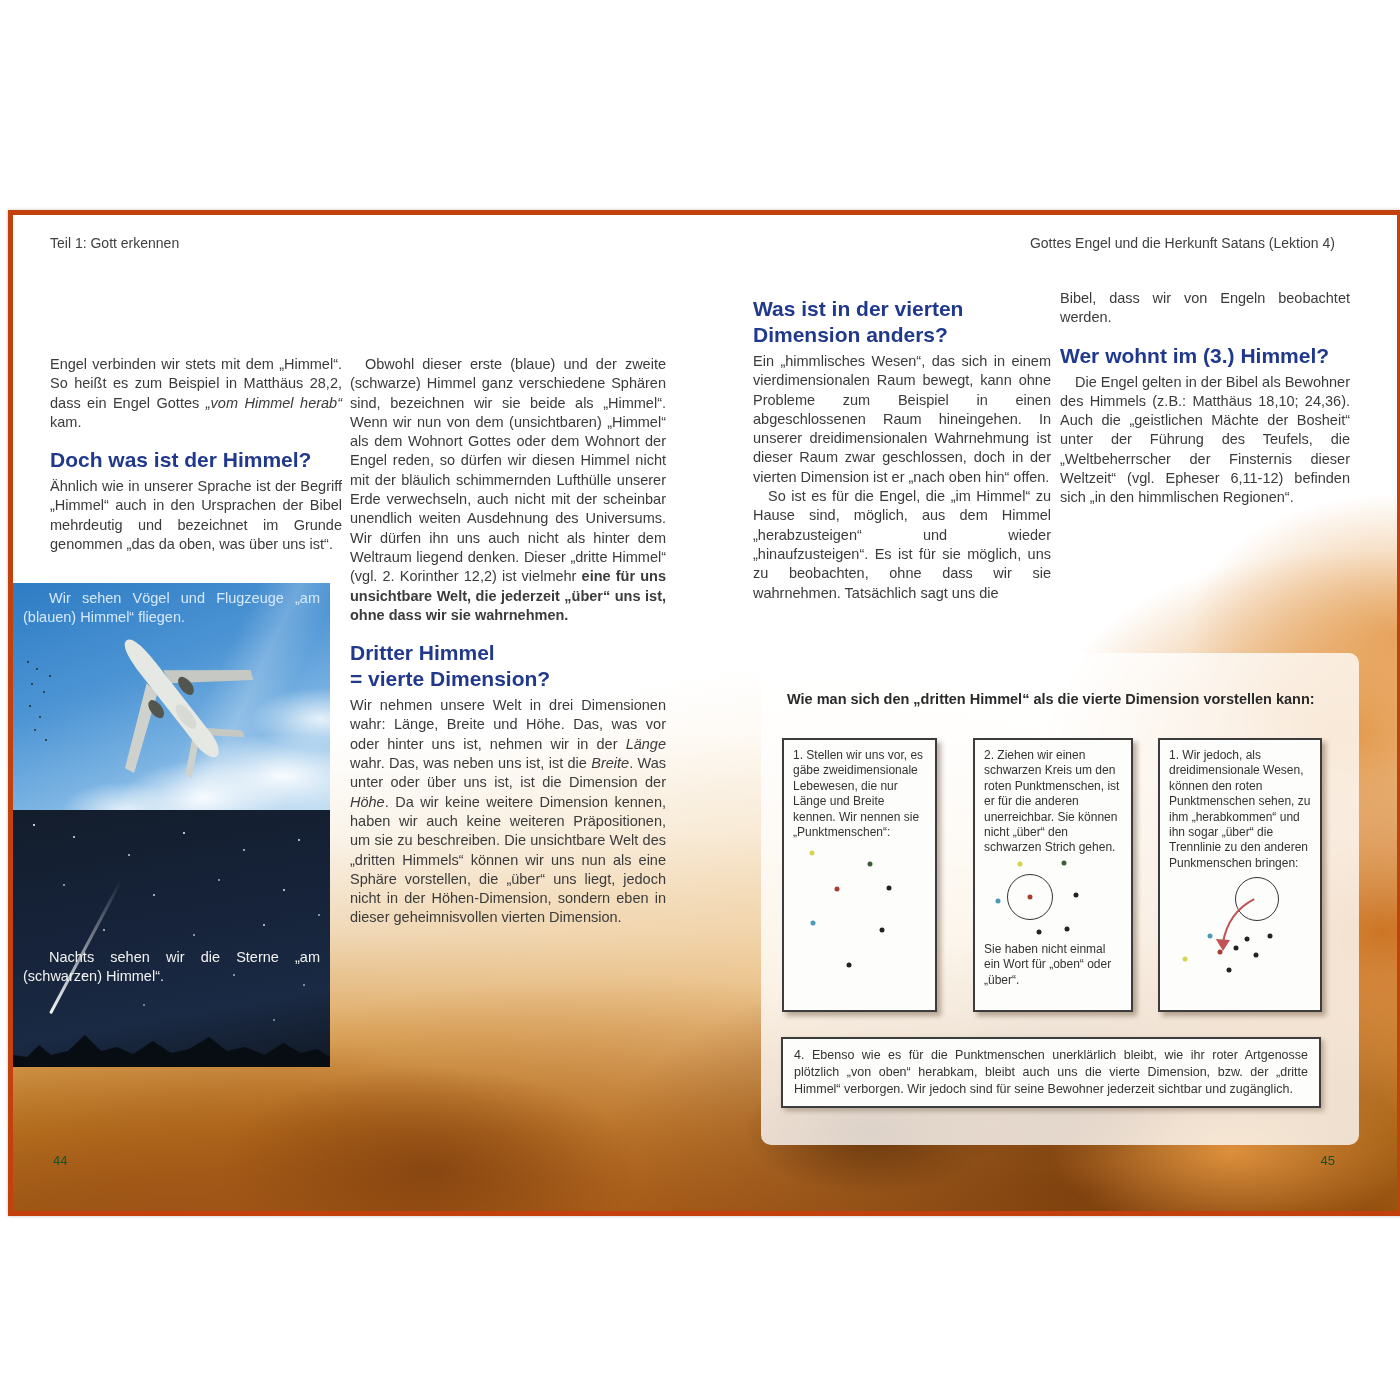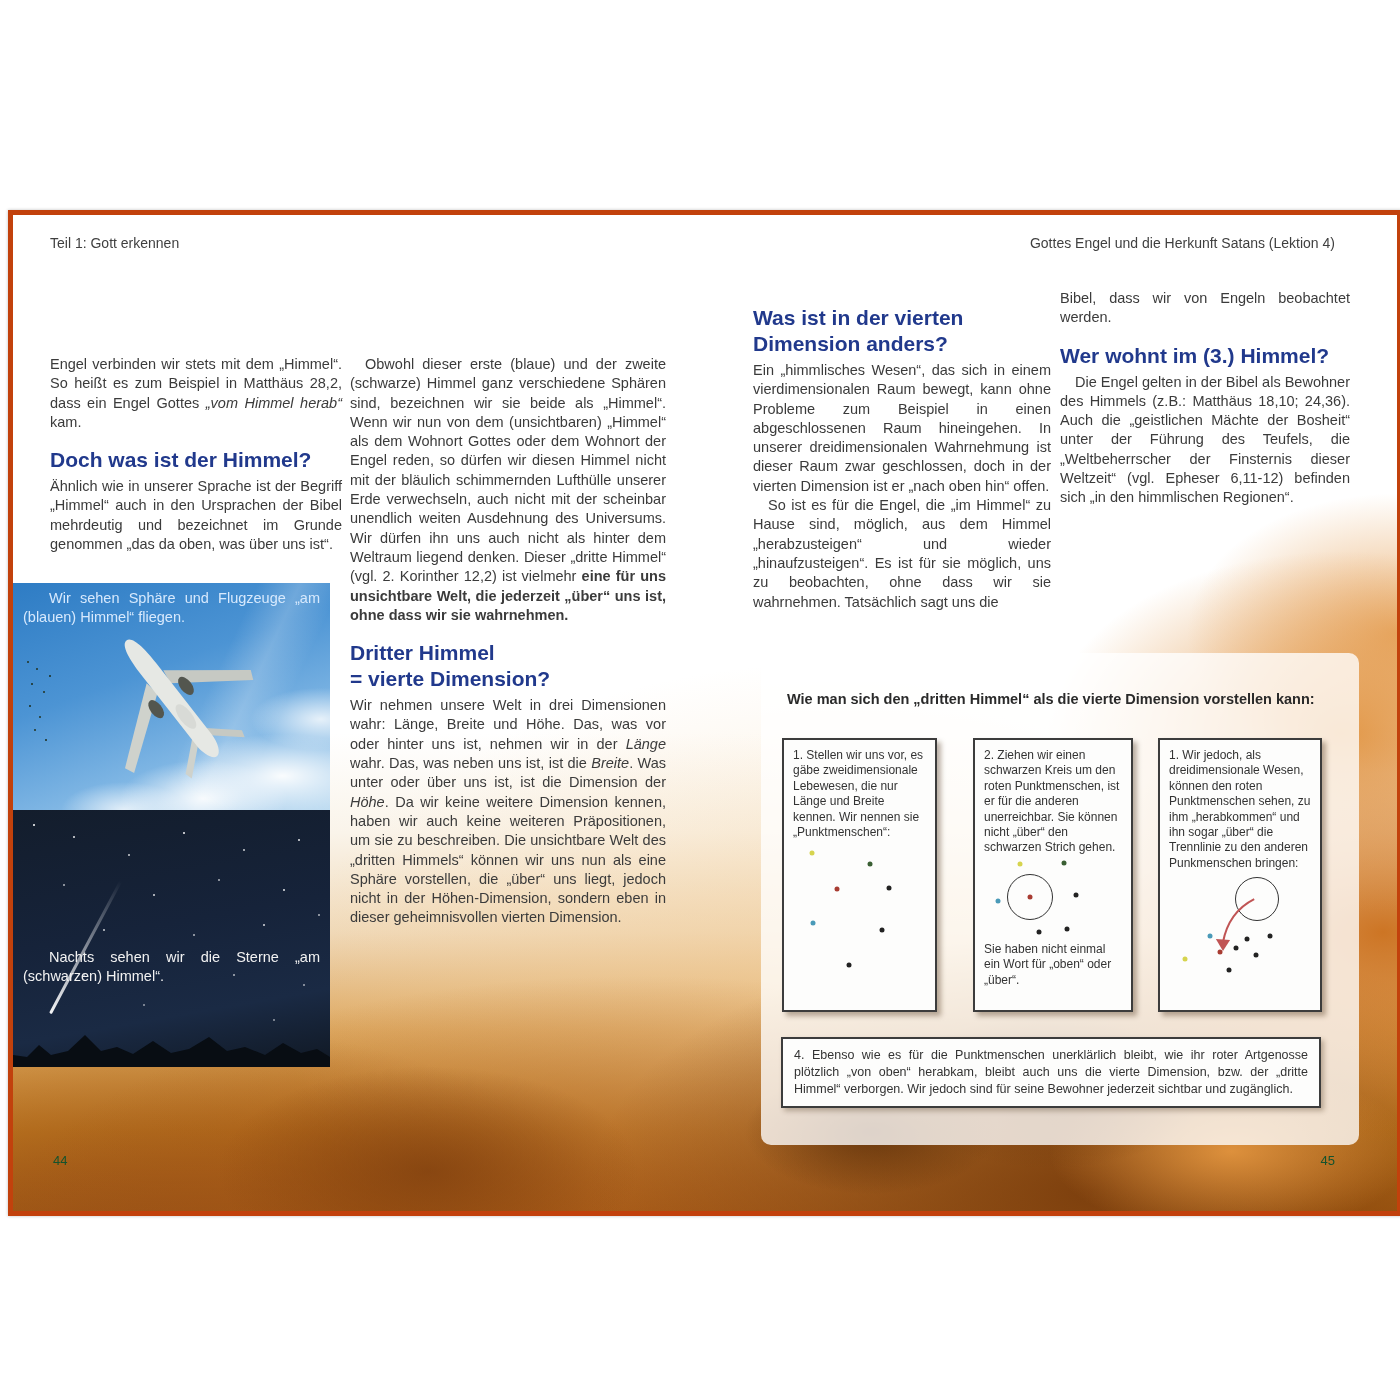--- a/index.html
+++ b/index.html
@@ -32,21 +32,21 @@
   .folio{position:absolute;top:938px;font-size:13px;color:#14532d;}
   .folio.left{left:40px;}
   .folio.right{right:62px;}
 
   
   .maintitle{position:absolute;left:37px;top:58px;font-size:37px;font-weight:bold;color:#21398c;letter-spacing:-.5px;}
   .col{position:absolute;font-size:14.5px;line-height:19.3px;color:#3b3b3b;text-align:justify;}
   .col p{margin:0;}
   .col p.ind{text-indent:15px;}
   .col h3{margin:15px 0 4px 0;font-size:21px;line-height:26px;color:#21398c;font-weight:bold;text-align:left;}
-  .col h3.first{margin-top:16px;}
+  .col h3.first{margin-top:7px;}
   .c1{left:37px;top:140px;width:292px;}
   .c2{left:337px;top:140px;width:316px;}
   .c3{left:740px;top:74px;width:298px;}
   .c4{left:1047px;top:74px;width:290px;}
 
   
   .photo{position:absolute;left:0;width:317px;overflow:hidden;}
   .photo .cap{position:absolute;left:10px;right:10px;font-size:14.5px;line-height:19px;text-align:justify;text-indent:26px;z-index:3;}
   .sky{top:368px;height:227px;background:linear-gradient(160deg,#2e7cc4 0%,#4c94d4 40%,#7fb6e4 70%,#b9d9f0 100%);}
   .sky .cap{top:6px;color:#d7e9fd;}
@@ -121,21 +121,21 @@
             <polygon points="92,86 28,132 24,123 90,72" fill="#cfd2cc"></polygon>
             <polygon points="108,86 172,132 176,123 110,72" fill="#c6c9c3"></polygon>
             <polygon points="93,148 68,170 66,163 92,140" fill="#cfd2cc"></polygon>
             <polygon points="107,148 132,170 134,163 108,140" fill="#c6c9c3"></polygon>
             <path d="M100,28 C107,28 109,45 109,62 L109,148 C109,158 105,168 100,168 C95,168 91,158 91,148 L91,62 C91,45 93,28 100,28 Z" fill="#e6e8e4"></path>
             <ellipse cx="82" cy="97" rx="5.5" ry="10" fill="#53564f"></ellipse>
             <ellipse cx="118" cy="97" rx="5.5" ry="10" fill="#53564f"></ellipse>
             <ellipse cx="100" cy="120" rx="6" ry="14" fill="#d8dad6"></ellipse>
           </g>
         </svg>
-        <div class="cap">Wir sehen Sphäre und Flugzeuge „am (blauen) Himmel“ fliegen.</div>
+        <div class="cap">Wir sehen Vögel und Flugzeuge „am (blauen) Himmel“ fliegen.</div>
       </div>
 
       <div class="photo night">
         <div class="stars"></div>
         <div class="meteor"></div>
         <svg class="trees" viewBox="0 0 317 46" preserveAspectRatio="none">
           <polygon points="0,46 0,34 14,36 26,24 38,34 55,30 72,14 88,30 104,26 120,33 140,20 158,32 176,28 196,16 214,30 232,26 252,34 270,22 288,32 304,28 317,36 317,46" fill="#080d13"></polygon>
         </svg>
         <div class="cap">Nachts sehen wir die Sterne „am (schwarzen) Himmel“.</div>
       </div>

